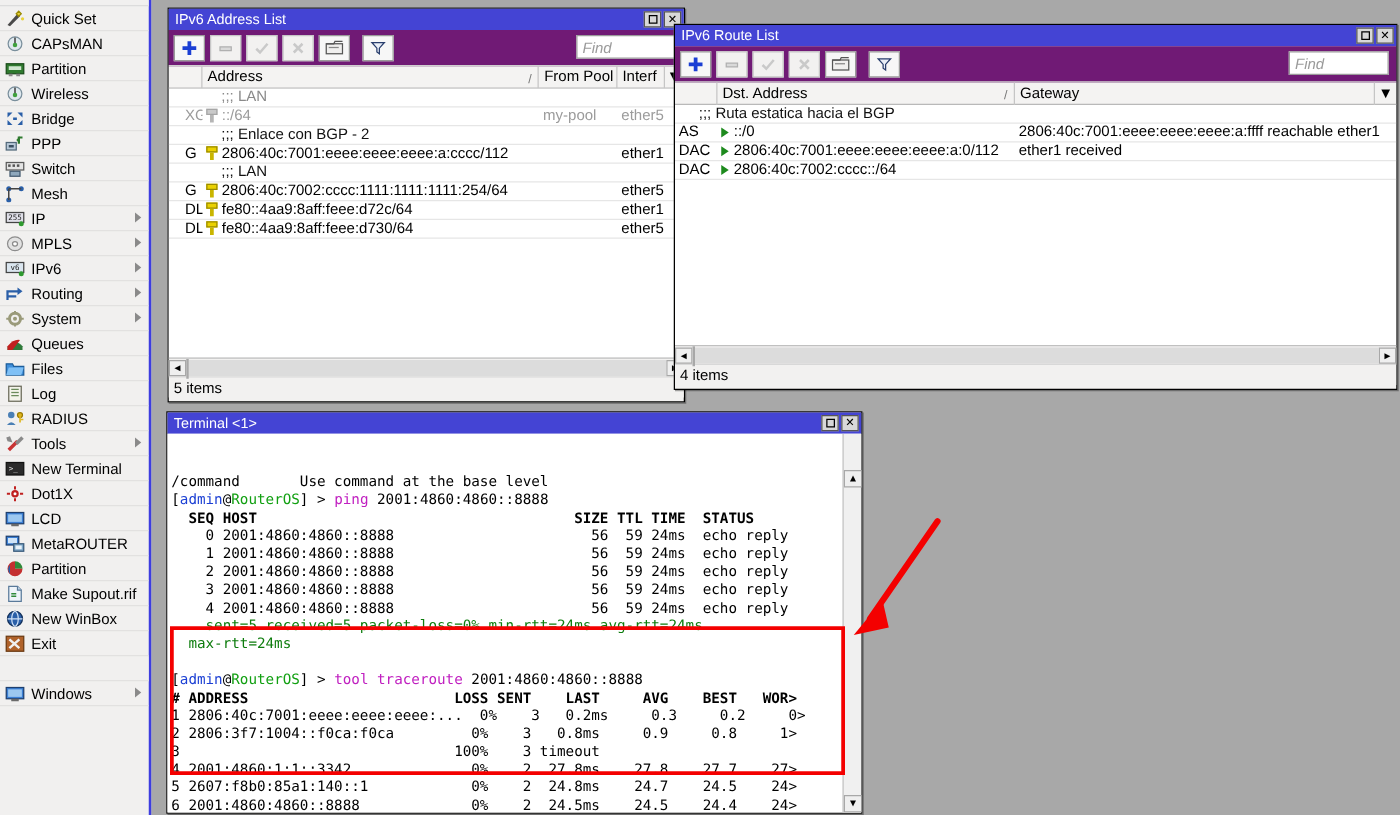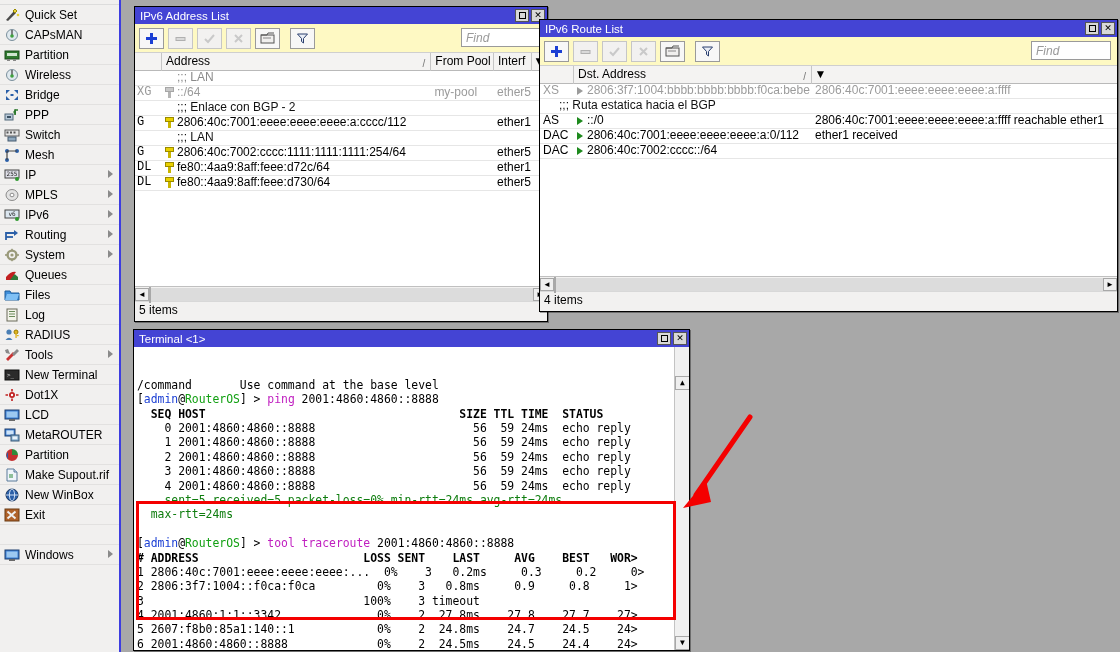--- a/index.html
+++ b/index.html
@@ -58,21 +58,21 @@
   .titlebar .t-text { flex:1; white-space:nowrap; overflow:hidden; }
   .tbtn {
     width:14px; height:13px; margin-left:2px;
     background:#d8d8d8; border:1px solid #555;
     display:flex; align-items:center; justify-content:center;
     font-size:9px; line-height:1; color:#000; cursor:pointer;
   }
   .tbtn .sq { width:7px;height:7px;border:1.4px solid #000; display:block;}
 
   .toolbar {
-    height:27px; background:#fef9c3;
+    height:27px; background:#701a75;
     display:flex; align-items:center; padding:14px 4px;
     border-bottom:1px solid #cfcfcf;
     position:relative;
   }
   .tb-btn {
     width:25px; height:21px; margin-right:4px;
     border:1px solid #9a9a9a; background:#f7f7f7;
     display:flex; align-items:center; justify-content:center;
     cursor:pointer; position:relative;
   }
@@ -95,21 +95,21 @@
     height:18px; line-height:17px;
     border-right:1px solid #c5c5c5; padding-left:4px;
     position:relative; overflow:hidden; white-space:nowrap;
   }
   .sortmark { position:absolute; right:5px; top:2px; color:#777; font-size:10px;}
 
   .gridarea { background:#fff; position:relative; overflow:hidden; }
   .grow { display:flex; height:15px; align-items:flex-end; font-size:12px; white-space:nowrap; }
   .grow.dim { color:#9b9b9b; }
   .gc { height:15px; line-height:14px; padding-left:3px; overflow:hidden; white-space:nowrap; }
-  .flagcell { width:28px; padding-left:2px;font-family:Liberation Mono, monospace; }
+  .flagcell { width:28px; padding-left:13px; }
   .gridline { border-bottom:1px solid #e6e6e6; }
 
   .pin {
     display:inline-block; width:9px;height:11px;
     margin-right:3px; vertical-align:-2px; position:relative;
   }
   .pin i {
     position:absolute; left:0; top:0; width:9px;height:5px;
     background:#ead100; border:1px solid #998a00; display:block;
   }
@@ -578,29 +578,25 @@
         </svg>
     </span>
     <span class="find-box">Find</span>
   </div>
 
   <div class="hdrow">
     <span class="hc" style="width:34px"></span>
     <span class="hc" style="width:238px">
       <span>Dst. Address</span><span class="sortmark">/</span>
     </span>
+    <span class="hc" style="width:288px">Gateway</span>
     <span class="hc" style="width:17px;border-right:none;text-align:center;padding-left:0">▼</span>
   </div>
 
   <div class="gridarea" id="route-grid" style="height:192px;">
-      <div class="grow gridline dim">
-        <span class="gc" style="width:34px">XS</span>
-        <span class="gc" style="width:238px"><span class="tri grey"></span><span>2806:3f7:1004:bbbb:bbbb:bbbb:f0ca:bebe</span></span>
-        <span class="gc" style="width:300px">2806:40c:7001:eeee:eeee:eeee:a:ffff</span>
-      </div>
       <div class="grow gridline">
         <span class="gc" style="width:16px"></span>
         <span class="gc" style="color:#111">;;; Ruta estatica hacia el BGP</span>
       </div>
       <div class="grow gridline">
         <span class="gc" style="width:34px">AS</span>
         <span class="gc" style="width:238px"><span class="tri"></span><span>::/0</span></span>
         <span class="gc" style="width:300px">2806:40c:7001:eeee:eeee:eeee:a:ffff reachable ether1</span>
       </div>
       <div class="grow gridline">

